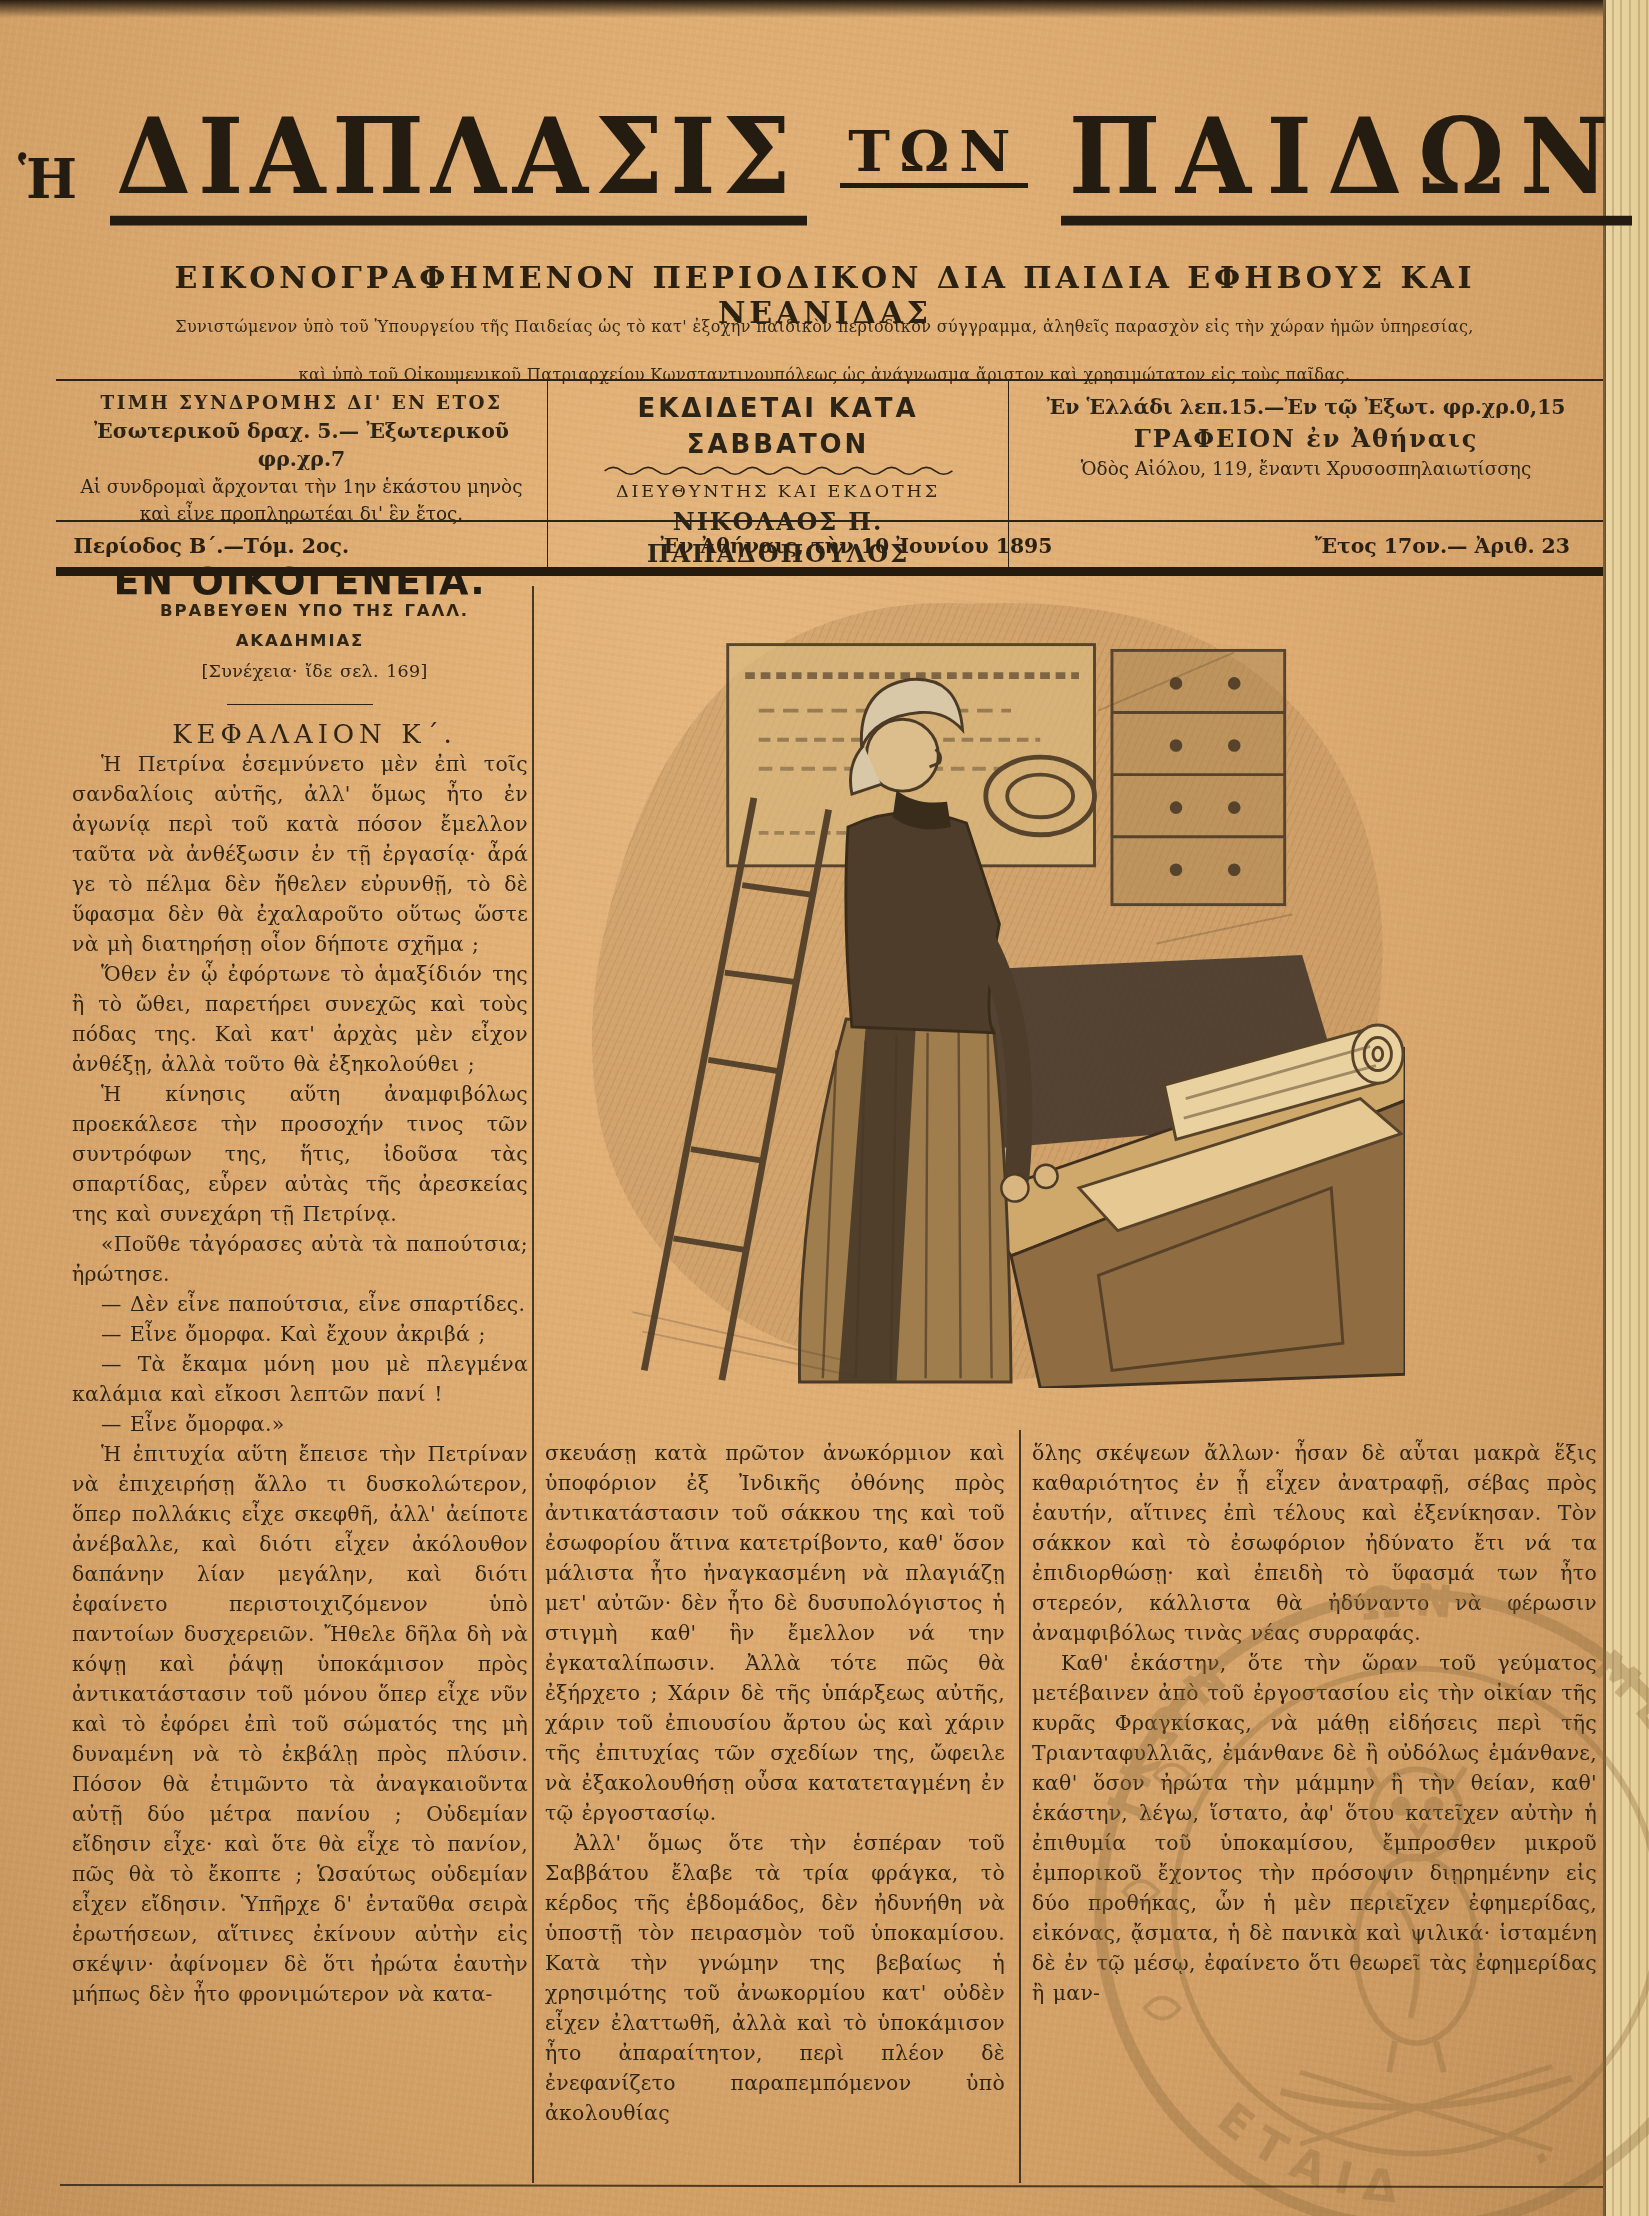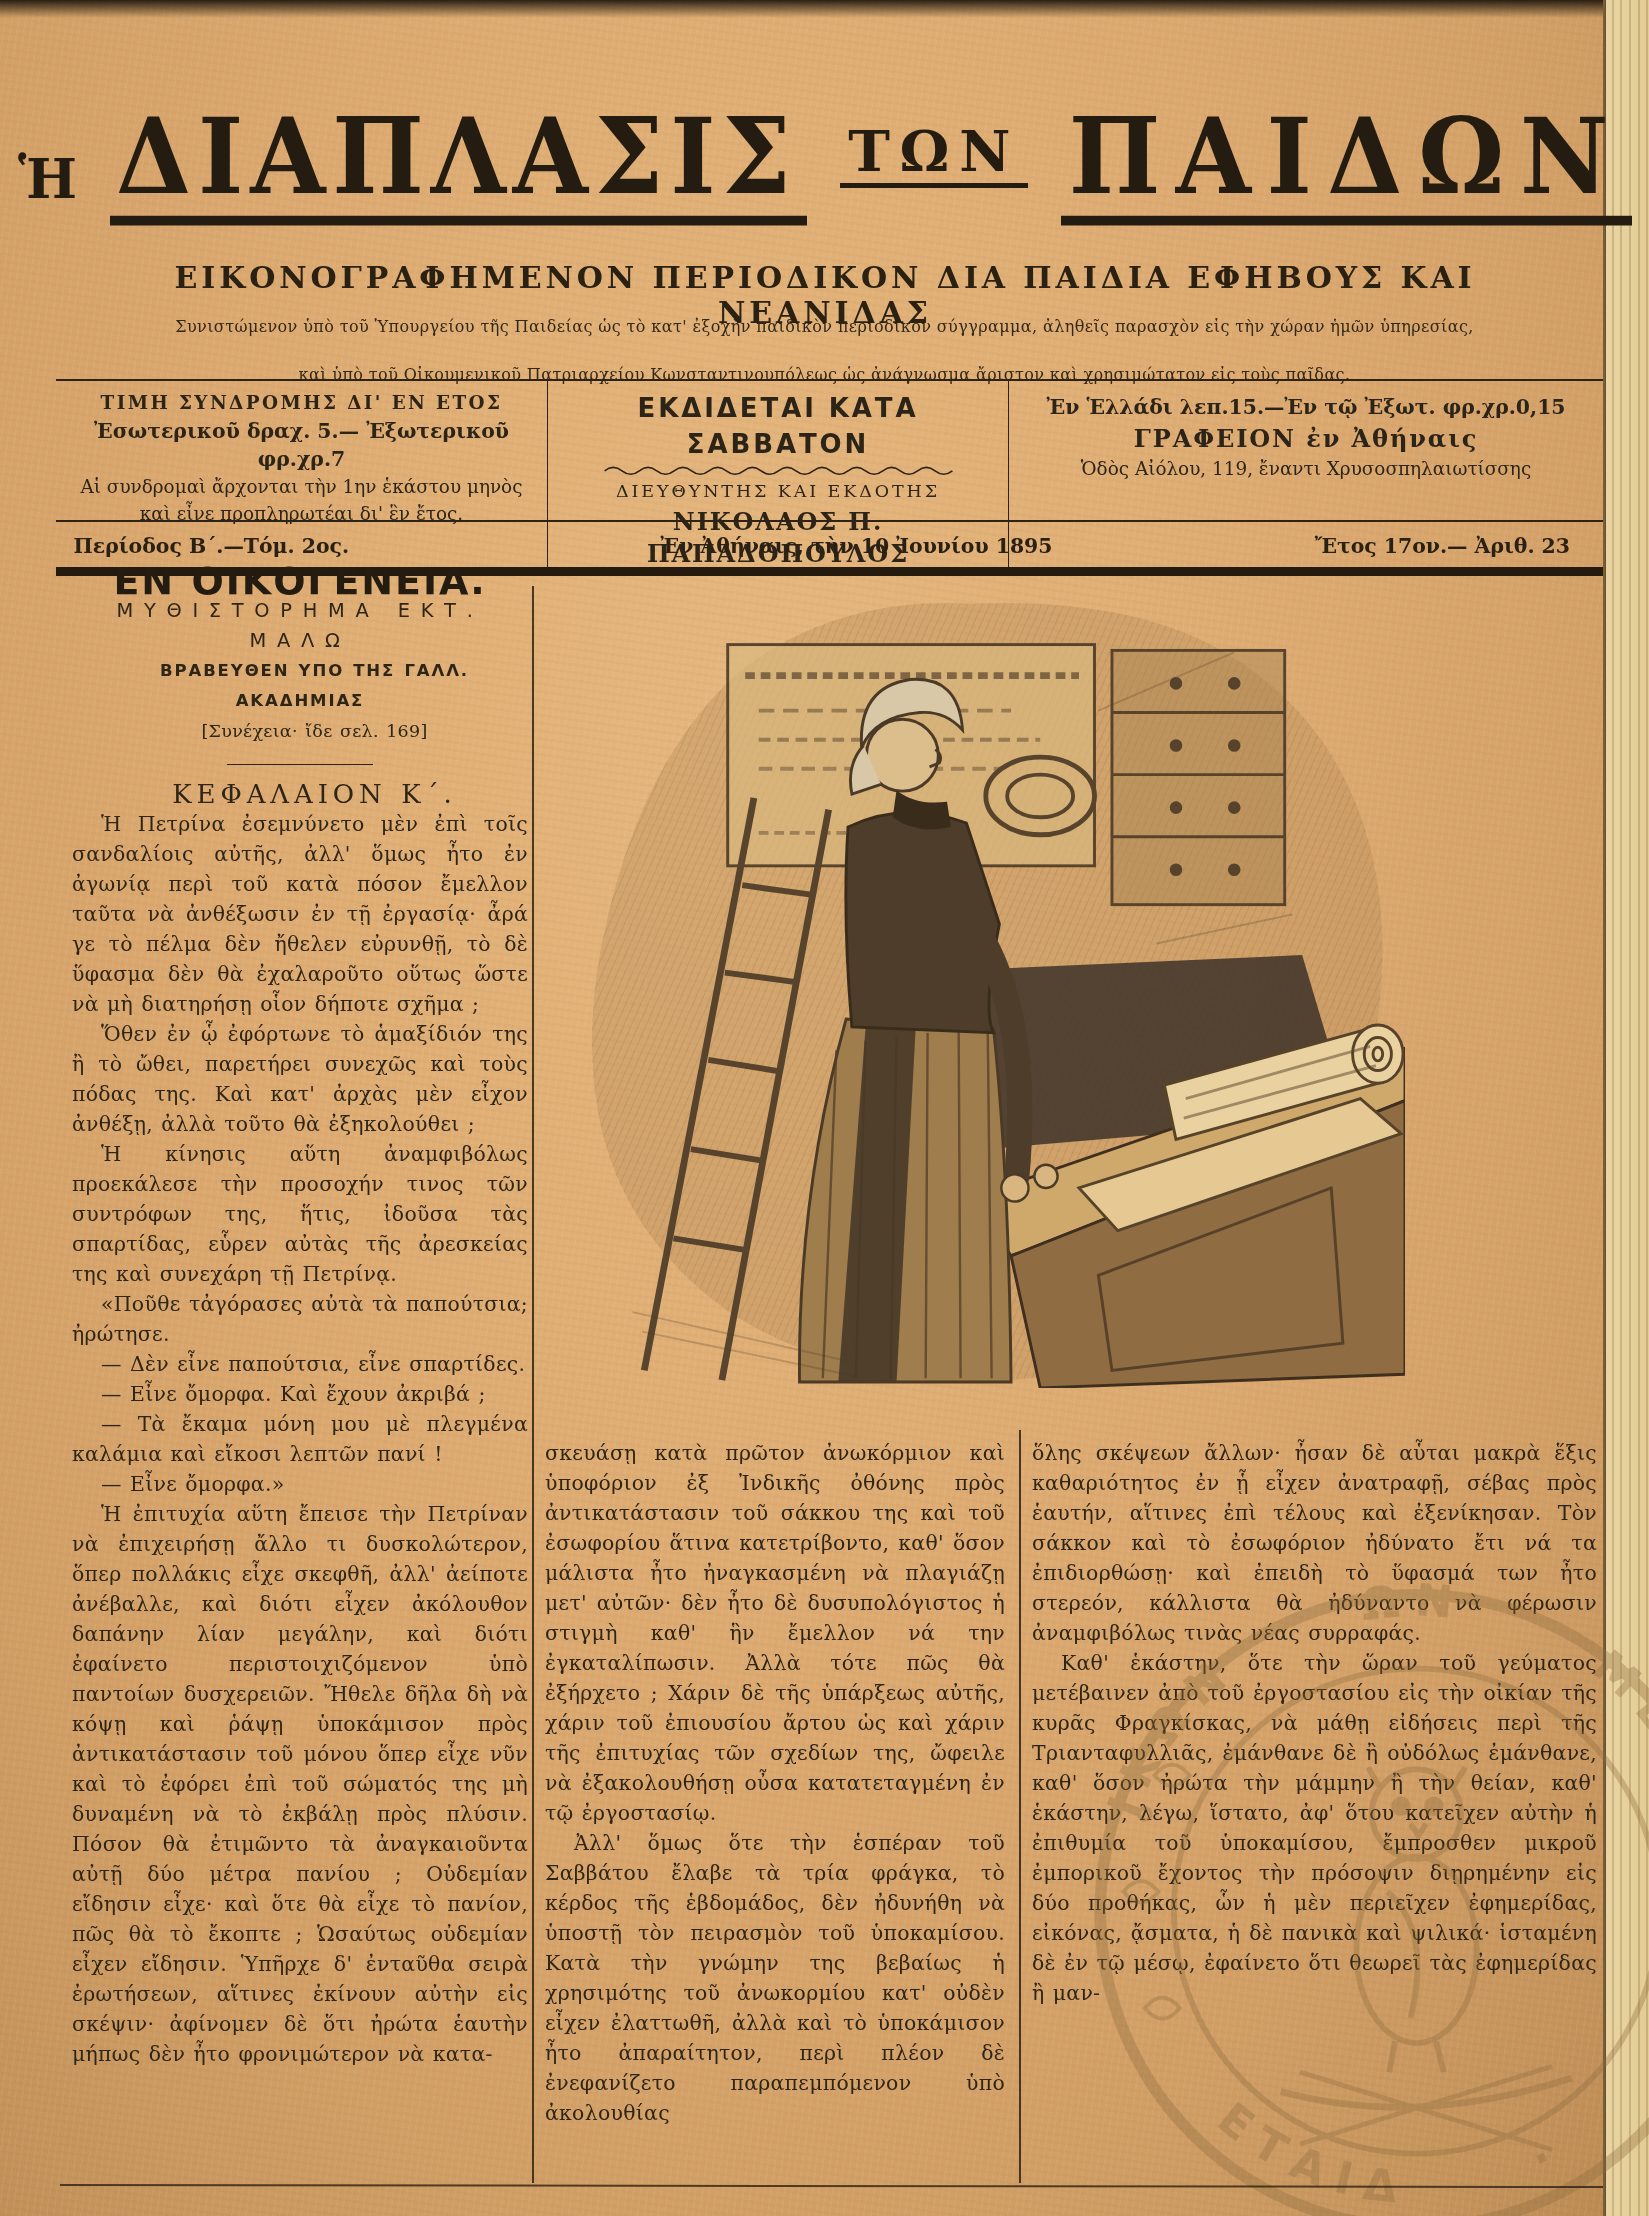--- a/index.html
+++ b/index.html
@@ -139,21 +139,20 @@
     <div class="dl-r">Ἔτος 17ον.— Ἀριθ. 23</div>
   </div>
 
   <div class="hrule rthick"></div>
 
   <div class="vrule vr1"></div>
   <div class="vrule vr2"></div>
 
   <div class="col col1">
     <p class="a-title">ΕΝ ΟΙΚΟΓΕΝΕΙΑ.</p>
-    <p class="a-byline">ΜΥΘΙΣΤΟΡΗΜΑ ΕΚΤ. ΜΑΛΩ</p>
     <p class="a-award">ΒΡΑΒΕΥΘΕΝ ΥΠΟ ΤΗΣ ΓΑΛΛ. ΑΚΑΔΗΜΙΑΣ</p>
     <p class="a-cont">[Συνέχεια· ἴδε σελ. 169]</p>
     <div class="a-div"></div>
     <p class="a-chap">ΚΕΦΑΛΑΙΟΝ Κ΄.</p>
     <div>
         <p>Ἡ Πετρίνα ἐσεμνύνετο μὲν ἐπὶ τοῖς σανδαλίοις αὐτῆς, ἀλλ' ὅμως ἦτο ἐν ἀγωνίᾳ περὶ τοῦ κατὰ πόσον ἔμελλον ταῦτα νὰ ἀνθέξωσιν ἐν τῇ ἐργασίᾳ· ἆρά γε τὸ πέλμα δὲν ἤθελεν εὐρυνθῇ, τὸ δὲ ὕφασμα δὲν θὰ ἐχαλαροῦτο οὕτως ὥστε νὰ μὴ διατηρήσῃ οἷον δήποτε σχῆμα ;</p>
         <p>Ὅθεν ἐν ᾧ ἐφόρτωνε τὸ ἁμαξίδιόν της ἢ τὸ ὤθει, παρετήρει συνεχῶς καὶ τοὺς πόδας της. Καὶ κατ' ἀρχὰς μὲν εἶχον ἀνθέξῃ, ἀλλὰ τοῦτο θὰ ἐξηκολούθει ;</p>
         <p>Ἡ κίνησις αὕτη ἀναμφιβόλως προεκάλεσε τὴν προσοχήν τινος τῶν συντρόφων της, ἥτις, ἰδοῦσα τὰς σπαρτίδας, εὗρεν αὐτὰς τῆς ἀρεσκείας της καὶ συνεχάρη τῇ Πετρίνᾳ.</p>
         <p>«Ποῦθε τἀγόρασες αὐτὰ τὰ παπούτσια; ἠρώτησε.</p>
         <p>— Δὲν εἶνε παπούτσια, εἶνε σπαρτίδες.</p>

